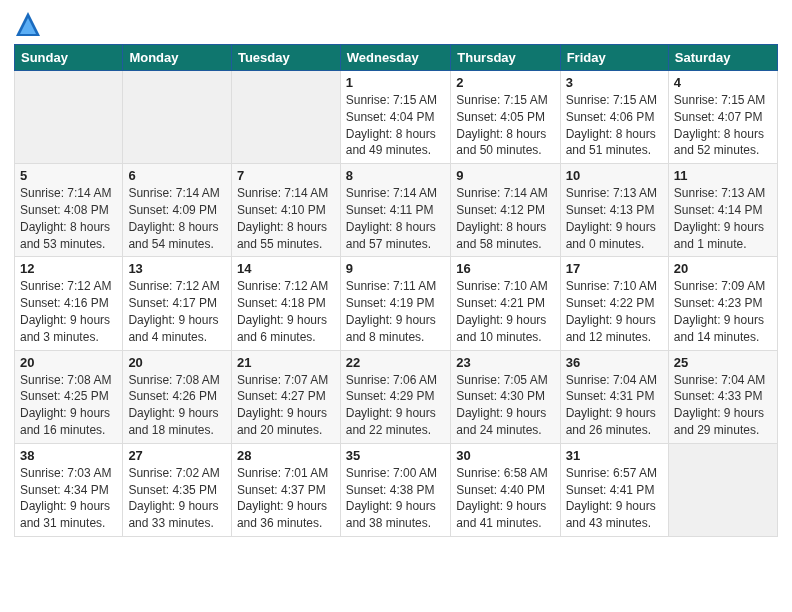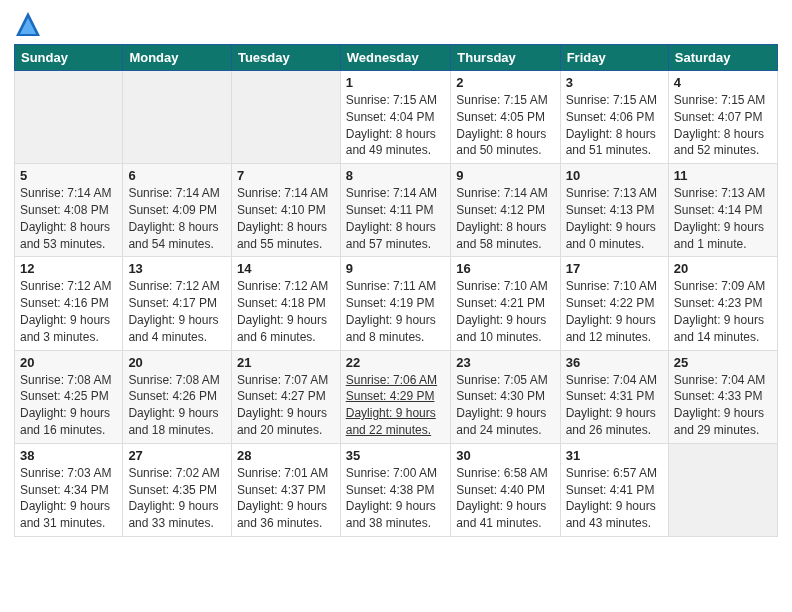--- a/index.html
+++ b/index.html
@@ -290,21 +290,21 @@
           </td>
           <td>
             <div class="day-number">21</div>
             <div class="day-info" style="white-space: pre-line;">Sunrise: 7:07 AM
 Sunset: 4:27 PM
 Daylight: 9 hours
 and 20 minutes.</div>
           </td>
           <td>
             <div class="day-number">22</div>
-            <div class="day-info" style="white-space: pre-line; text-decoration: underline;">Sunrise: 7:06 AM
+            <div class="day-info" style="white-space: pre-line;">Sunrise: 7:06 AM
 Sunset: 4:29 PM
 Daylight: 9 hours
 and 22 minutes.</div>
           </td>
           <td>
             <div class="day-number">23</div>
             <div class="day-info" style="white-space: pre-line;">Sunrise: 7:05 AM
 Sunset: 4:30 PM
 Daylight: 9 hours
 and 24 minutes.</div>

